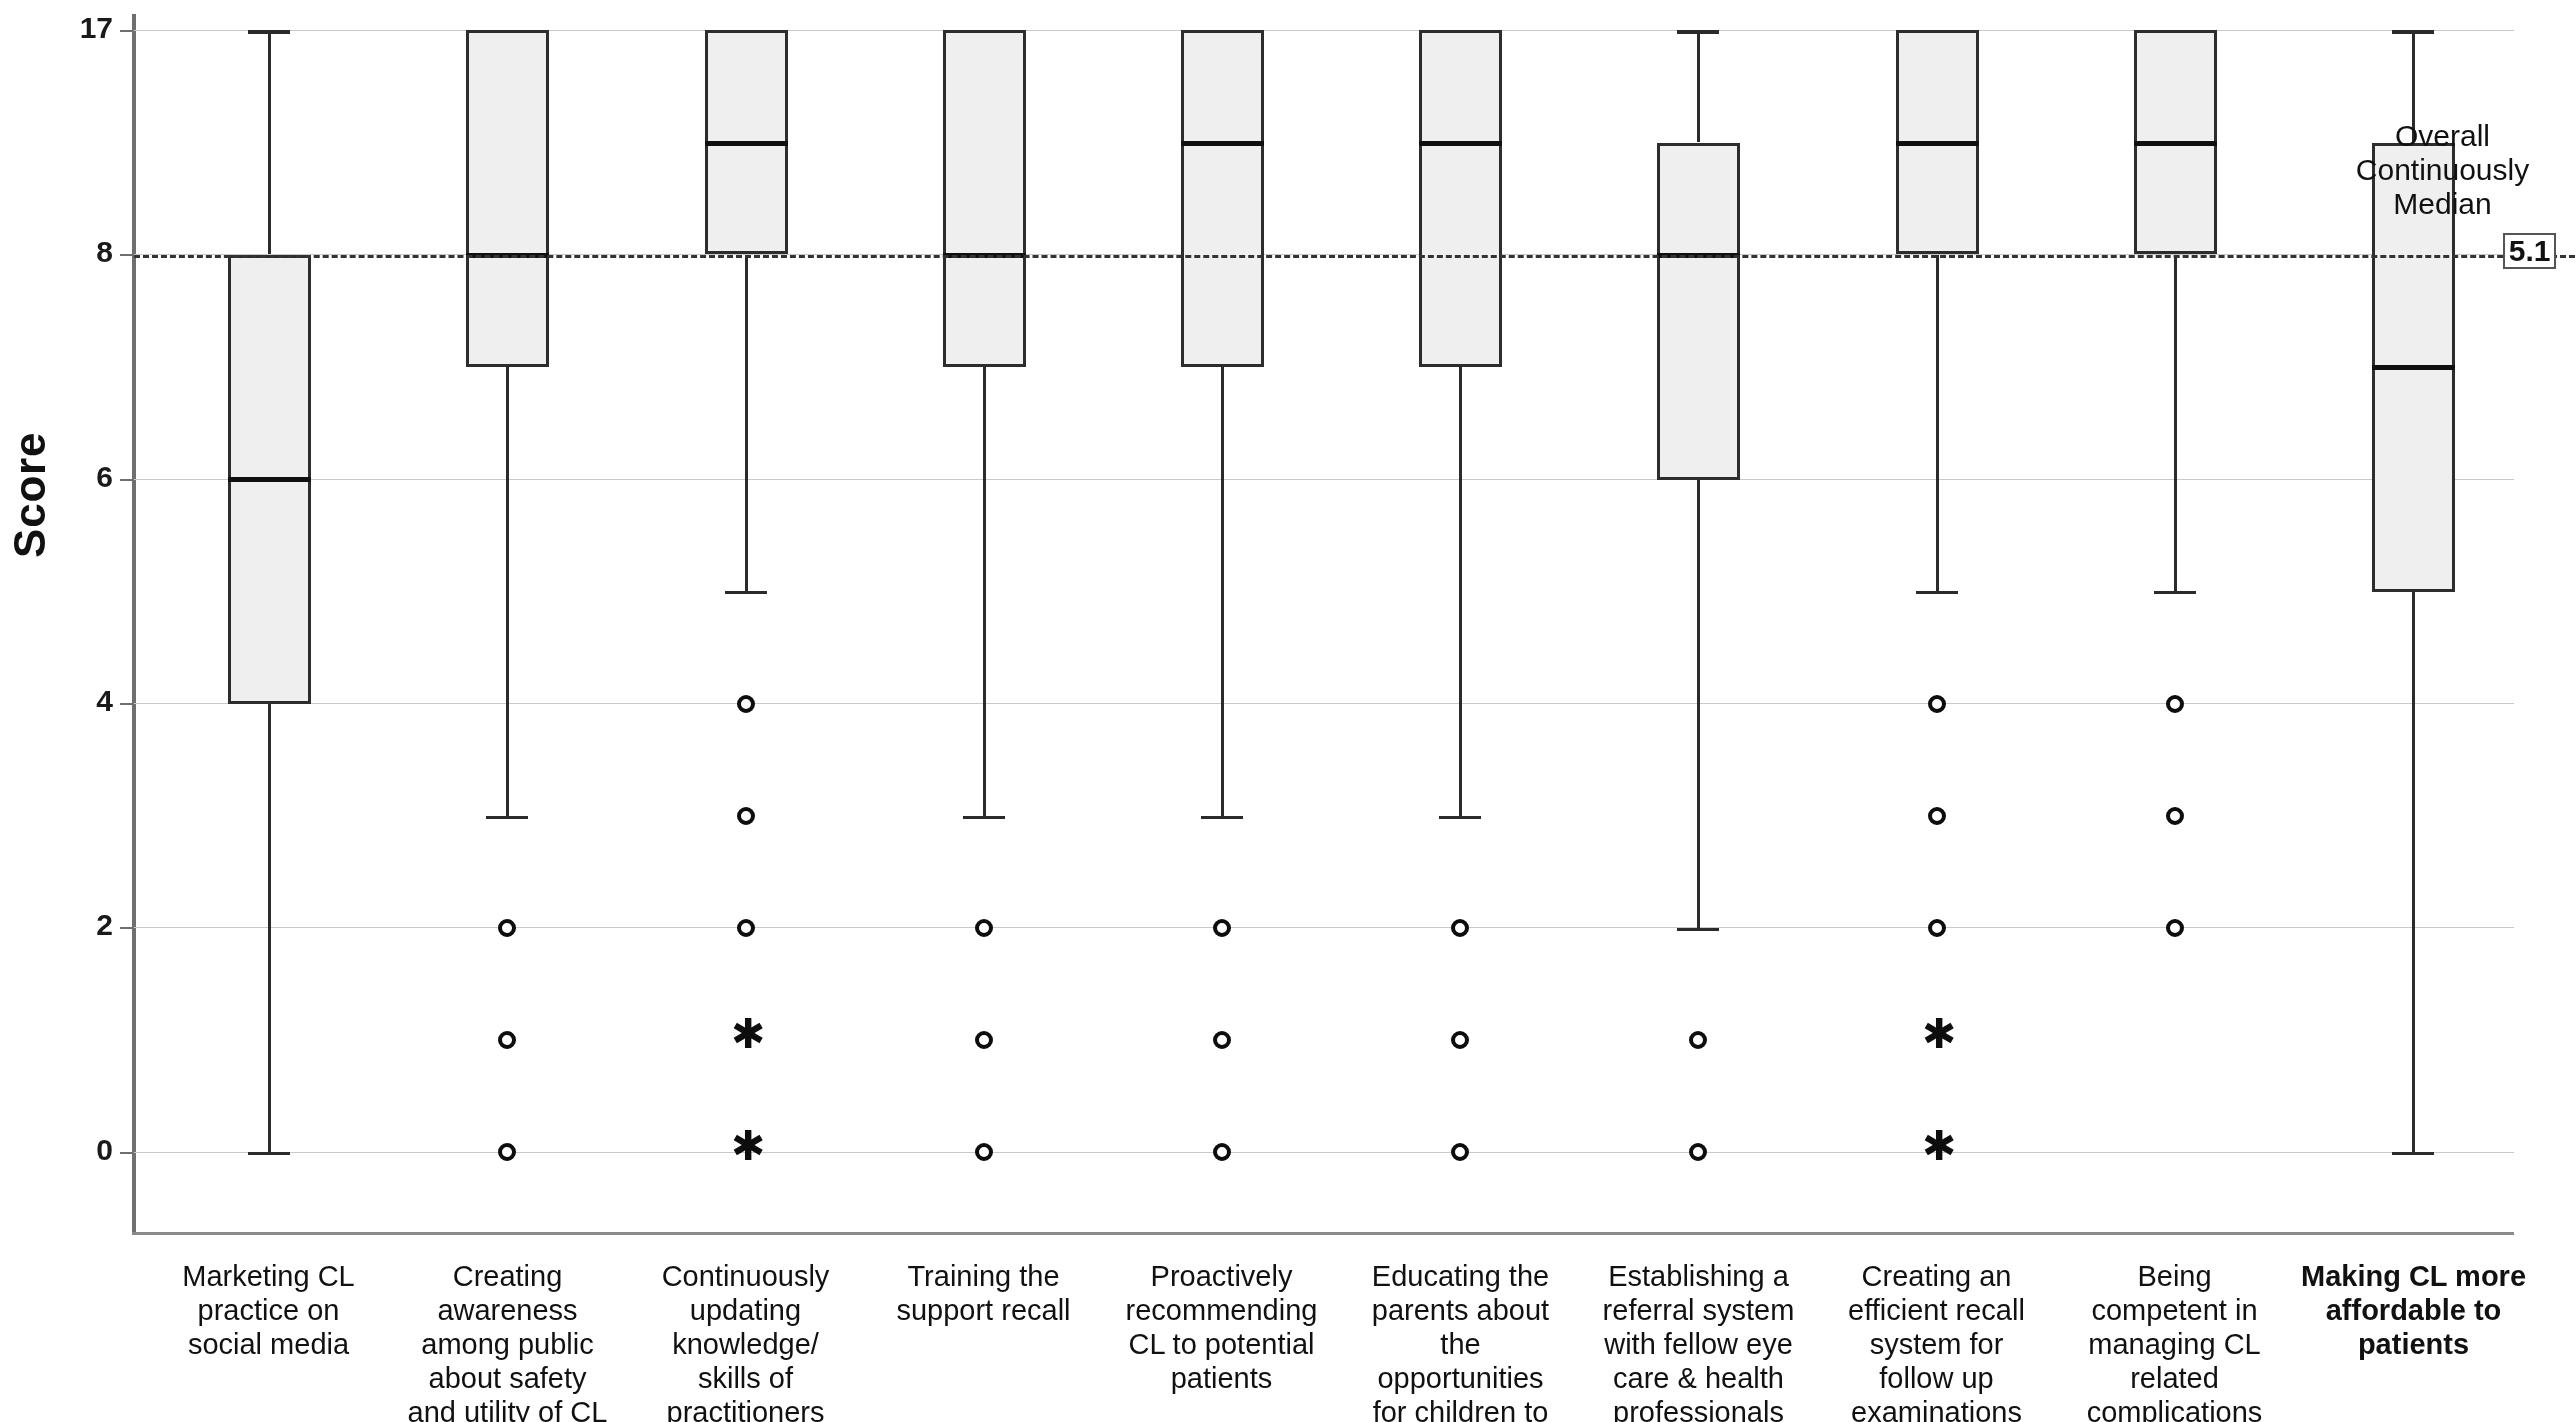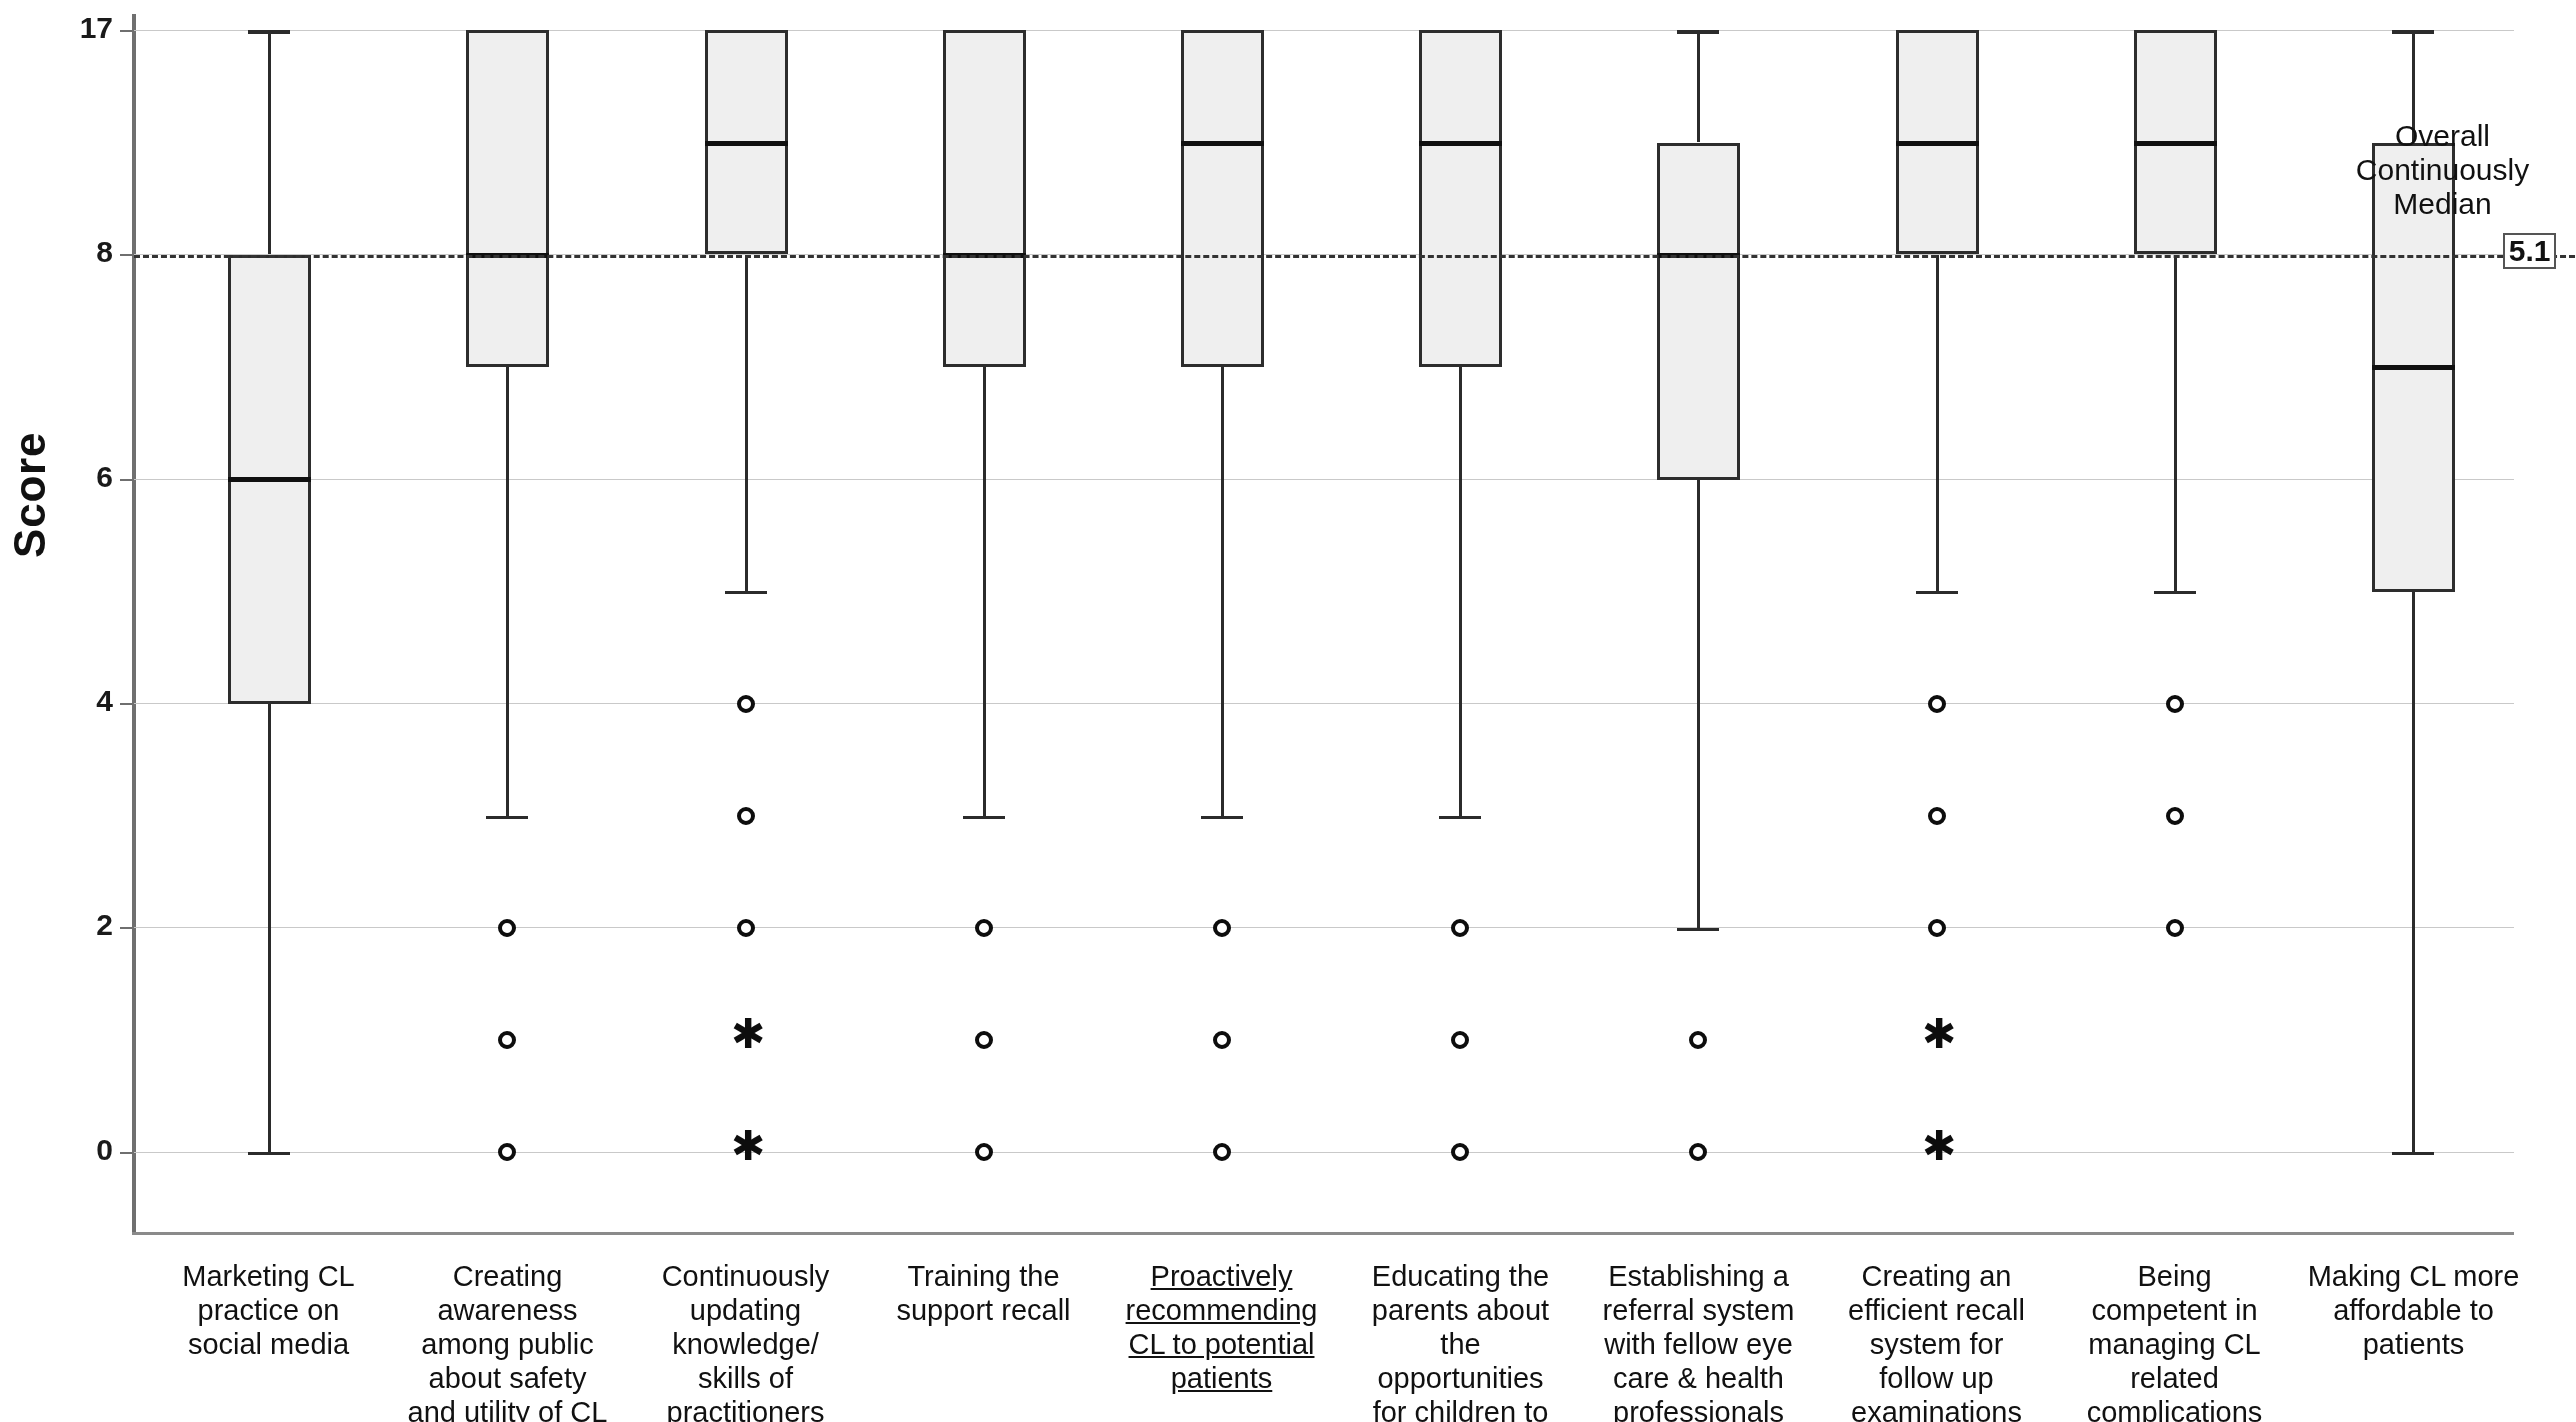--- a/index.html
+++ b/index.html
@@ -208,21 +208,21 @@
 among public
 about safety
 and utility of CL</div>
       <div class="xcat" style="left: 619px; width: 253px; top: 1260px;">Continuously
 updating
 knowledge/
 skills of
 practitioners</div>
       <div class="xcat" style="left: 857px; width: 253px; top: 1260px;">Training the
 support recall</div>
-      <div class="xcat" style="left: 1095px; width: 253px; top: 1260px; text-decoration: underline;">Proactively
+      <div class="xcat" style="left: 1095px; width: 253px; top: 1260px;">Proactively
 recommending
 CL to potential
 patients</div>
       <div class="xcat" style="left: 1334px; width: 253px; top: 1260px;">Educating the
 parents about
 the
 opportunities
 for children to
 wear CL</div>
       <div class="xcat" style="left: 1572px; width: 253px; top: 1260px;">Establishing a
@@ -233,18 +233,18 @@
       <div class="xcat" style="left: 1810px; width: 253px; top: 1260px;">Creating an
 efficient recall
 system for
 follow up
 examinations</div>
       <div class="xcat" style="left: 2048px; width: 253px; top: 1260px;">Being
 competent in
 managing CL
 related
 complications</div>
-      <div class="xcat" style="left: 2287px; width: 253px; top: 1260px;">Making CL more
+      <div class="xcat" style="left: 2287px; width: 253px; top: 1260px; font-weight: bold;">Making CL more
 affordable to
 patients</div>
     </div>
 </div>
 
 
 </body></html>

